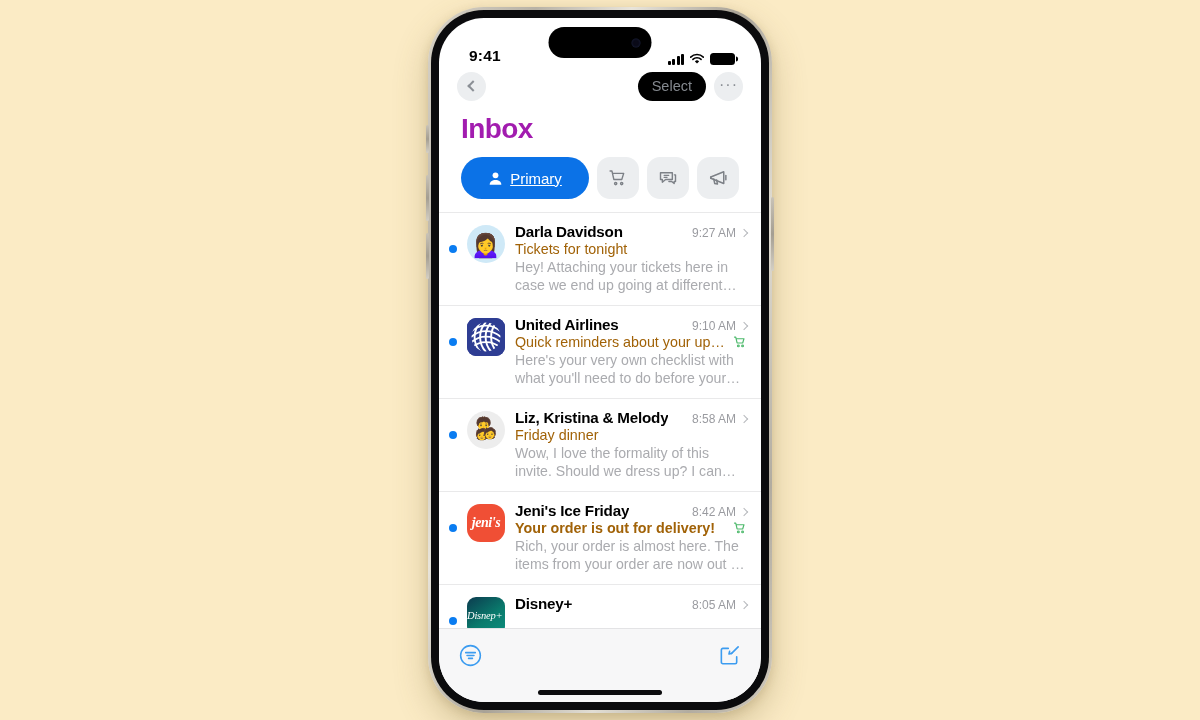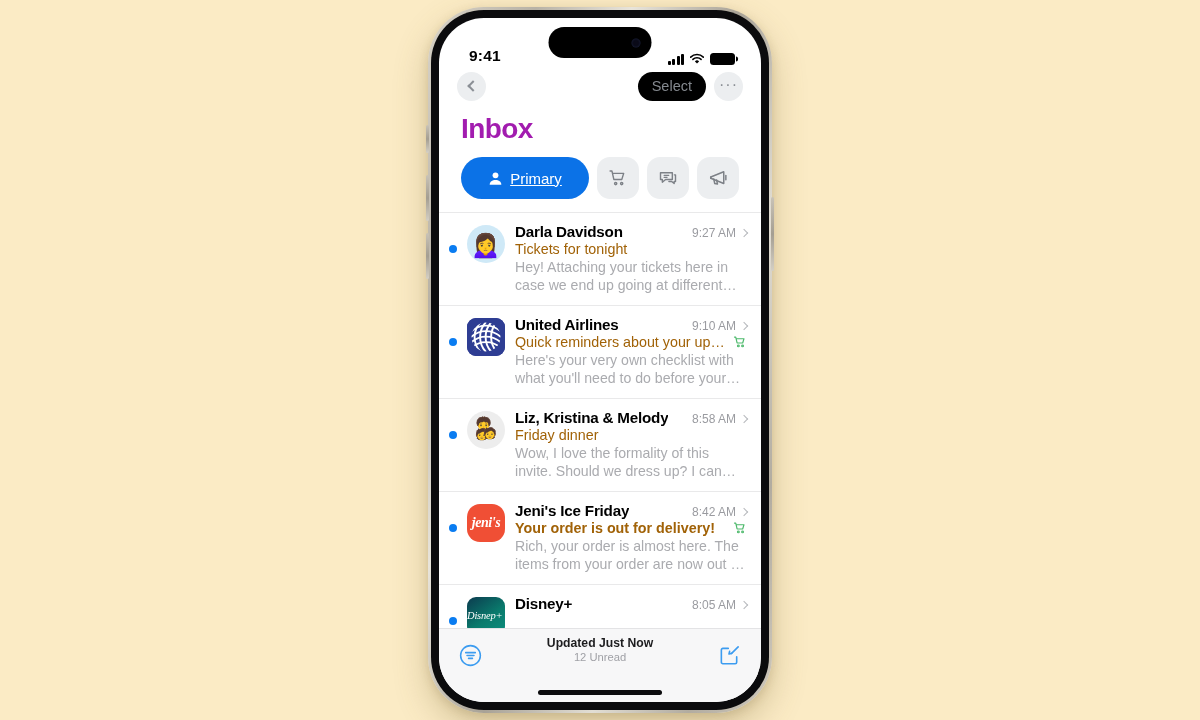--- a/index.html
+++ b/index.html
@@ -502,24 +502,20 @@
 
     </div>
 
     <div class="bottombar">
       <button class="bb-btn">
         <svg width="23" height="23" viewBox="0 0 24 24">
           <circle cx="12" cy="12" r="10.3" fill="none" stroke="#3c9cf0" stroke-width="1.6"></circle>
           <path d="M7 9h10M8.4 12h7.2M10 15h4" stroke="#3c9cf0" stroke-width="1.7" stroke-linecap="round"></path>
         </svg>
       </button>
-      <div class="bb-center">
-        <div class="bb-updated">Updated Just Now</div>
-        <div class="bb-unread">12 Unread</div>
-      </div>
       <button class="bb-btn bb-right">
         <svg width="23" height="23" viewBox="0 0 24 24" fill="none" stroke="#3c9cf0" stroke-width="1.7" stroke-linecap="round" stroke-linejoin="round">
           <path d="M19.5 13.5V19a1.6 1.6 0 0 1-1.6 1.6H5.1A1.6 1.6 0 0 1 3.5 19V6.2a1.6 1.6 0 0 1 1.6-1.6h5.6"></path>
           <path d="M14.2 9.8 21 3"></path>
           <path d="M14.2 9.8l-2.7.6.6-2.7"></path>
         </svg>
       </button>
     </div>
     <div class="home-pad"></div>
     <div class="home-indicator"></div>

